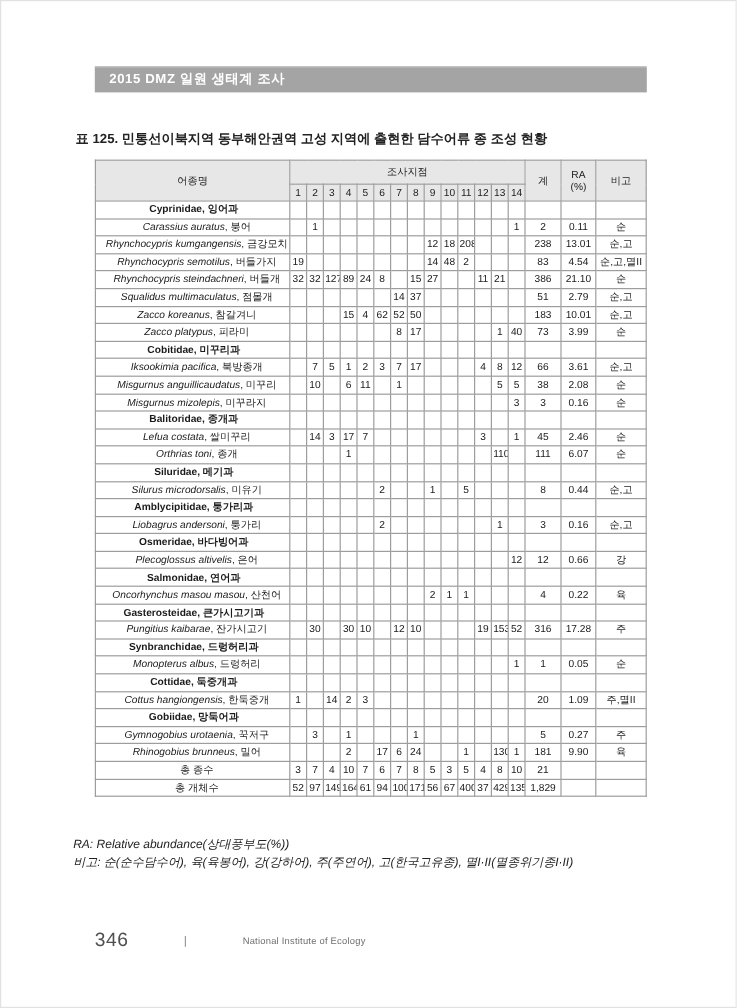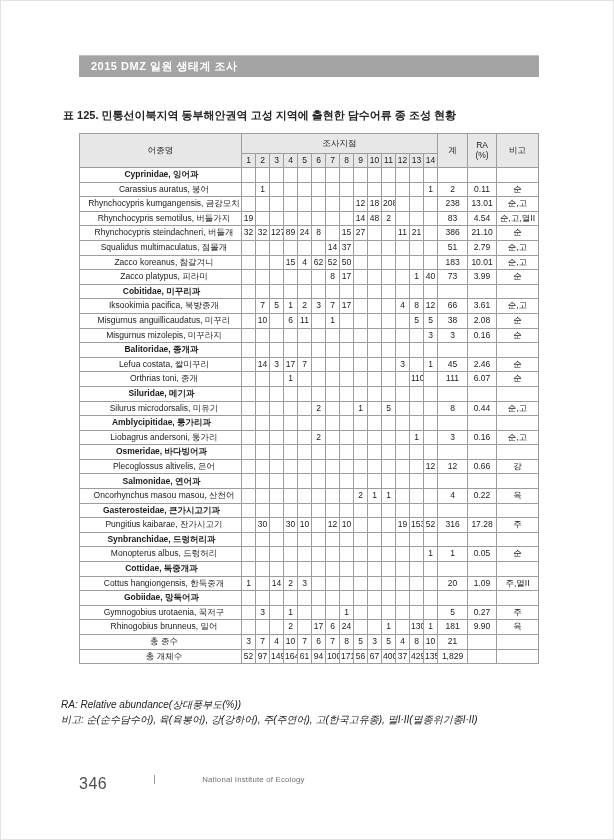--- a/index.html
+++ b/index.html
@@ -22,28 +22,28 @@
   .fish-table th,.fish-table td{border:1px solid #9d9d9d;padding:0 1px;text-align:center;
               vertical-align:middle;line-height:1.12;overflow:hidden;white-space:nowrap;}
   .fish-table thead th{background:#e7e7e7;font-weight:normal;font-size:8.5px;color:#222;}
   .fish-table thead tr.h1 th{height:19px;}
   .fish-table thead tr.h2 th{height:13px;}
   .fish-table thead{border-bottom:1.2px solid #2f2f2f;}
   .fish-table tbody td{height:13.6px;}
   .fish-table tbody tr.family td,.fish-table tbody tr.summary td{border-top:1.4px solid #2f2f2f;}
   .name-cell{text-align:left;padding-left:8px !important;}
   tr.family .name-cell{font-weight:bold;padding-left:3px !important;}
-  .latin{margin-top:41px;}
+  .latin{font-style:italic;margin-top:41px;}
   .ra-head{line-height:1.05;}
 
   
   .notes{position:absolute;top:696px;left:60px;width:470px;font-size:10px;color:#222;line-height:15px;font-style:italic;}
 
   
-  .page-footer{position:absolute;top:774px;left:78px;display:flex;gap:39px;}
+  .page-footer{position:absolute;top:774px;left:78px;display:flex;align-items:center;gap:39px;}
   .page-num{font-size:16px;color:#4f4f4f;letter-spacing:0.5px;}
   .footer-divider{display:inline-block;width:1px;height:9px;background:#9a9a9a;margin:0 8px;}
   .publisher{font-size:7.8px;color:#6f6f6f;letter-spacing:0.2px;}
 </style>
 </head>
 <body>
 
 <div class="page">
 
   <div class="doc-header">

